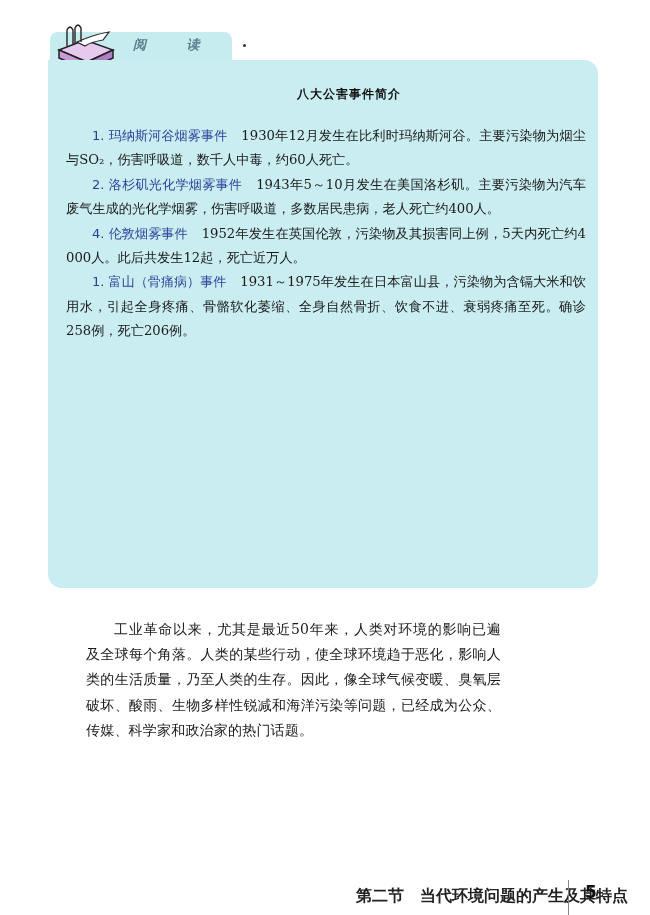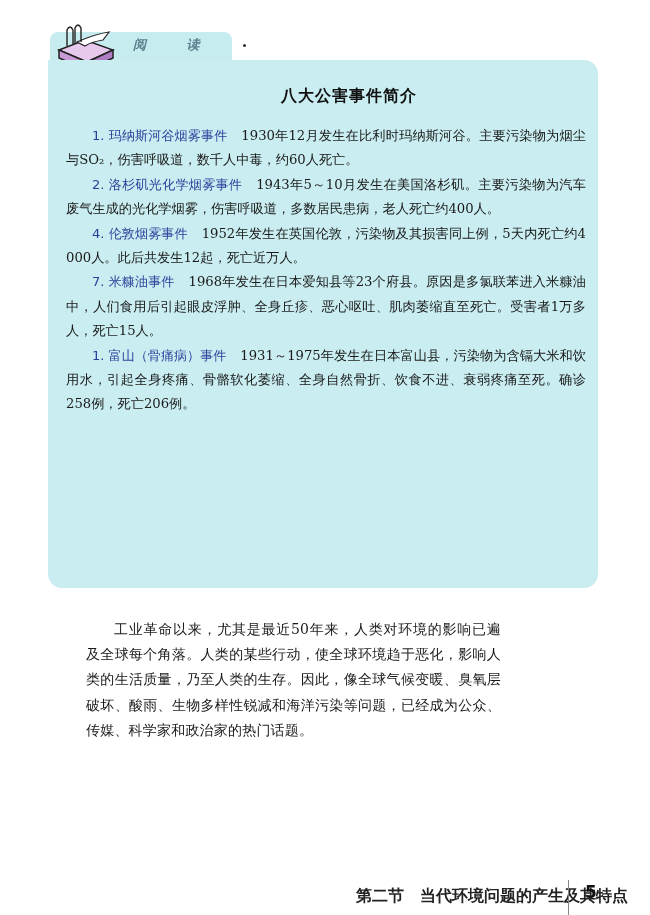--- a/index.html
+++ b/index.html
@@ -16,21 +16,21 @@
   .tab-label {
     position: absolute; left: 133px; top: 36px; font-size: 13px; font-style: italic; font-weight: bold;
     color: #5a7f8f; letter-spacing: 18px; font-family: "DejaVu Sans", sans-serif;
   }
   .box {
     position: absolute; left: 48px; top: 60px; width: 550px; height: 528px;
     background: #c9edf0; border-radius: 0 14px 14px 14px;
   }
   .box-title {
     position: absolute; left: 0; right: 0; top: 86px; text-align: center;
-    font-size: 16px; font-weight: bold; color: #111; font-family: "DejaVu Sans", sans-serif; letter-spacing: 1px; margin-left: 48px;
+    font-size: 12px; font-weight: bold; color: #111; font-family: "DejaVu Sans", sans-serif; letter-spacing: 1px; margin-left: 48px;
   }
   .events { position: absolute; left: 66px; top: 124px; width: 520px; }
   .event { font-size: 13.2px; line-height: 24.4px; text-indent: 26px; text-align: justify; margin: 0; }
   .ev-title { color: #2b3f9a; font-family: "DejaVu Sans", sans-serif; font-size: 13px; margin-right: 14px; }
   .main { position: absolute; left: 86px; top: 617px; width: 415px; }
   .para { font-size: 14px; line-height: 25.2px; text-indent: 28px; margin: 0 0 2px 0; text-align: justify; letter-spacing: 0.2px; }
   .footer {
     position: absolute; top: 886px; left: 356px; font-size: 16px; font-weight: bold;
     font-family: "DejaVu Sans", sans-serif; color: #222;
   }
@@ -52,21 +52,20 @@
 <div class="tab-label">阅 读</div>
 <div class="tab-dot"></div>
 
 <div class="box"></div>
 <div class="box-title">八大公害事件简介</div>
 
 <div class="events">
   <p class="event"><span class="ev-title">1. 玛纳斯河谷烟雾事件</span><span>1930年12月发生在比利时玛纳斯河谷。主要污染物为烟尘与SO₂，伤害呼吸道，数千人中毒，约60人死亡。</span></p>
   <p class="event"><span class="ev-title">2. 洛杉矶光化学烟雾事件</span><span>1943年5～10月发生在美国洛杉矶。主要污染物为汽车废气生成的光化学烟雾，伤害呼吸道，多数居民患病，老人死亡约400人。</span></p>
   <p class="event"><span class="ev-title">4. 伦敦烟雾事件</span><span>1952年发生在英国伦敦，污染物及其损害同上例，5天内死亡约4 000人。此后共发生12起，死亡近万人。</span></p>
-  <p class="event"><span class="ev-title">7. 米糠油事件</span><span>1968年发生在日本爱知县等23个府县。原因是多氯联苯进入米糠油中，人们食用后引起眼皮浮肿、全身丘疹、恶心呕吐、肌肉萎缩直至死亡。受害者1万多人，死亡15人。</span></p>
   <p class="event"><span class="ev-title">1. 富山（骨痛病）事件</span><span>1931～1975年发生在日本富山县，污染物为含镉大米和饮用水，引起全身疼痛、骨骼软化萎缩、全身自然骨折、饮食不进、衰弱疼痛至死。确诊258例，死亡206例。</span></p>
 </div>
 
 <div class="main">
   <p class="para">工业革命以来，尤其是最近50年来，人类对环境的影响已遍及全球每个角落。人类的某些行动，使全球环境趋于恶化，影响人类的生活质量，乃至人类的生存。因此，像全球气候变暖、臭氧层破坏、酸雨、生物多样性锐减和海洋污染等问题，已经成为公众、传媒、科学家和政治家的热门话题。</p>
 </div>
 
 <div class="footer">第二节　当代环境问题的产生及其特点</div>
 <div class="footer-sep"></div>
 <div class="page-num">5</div>

